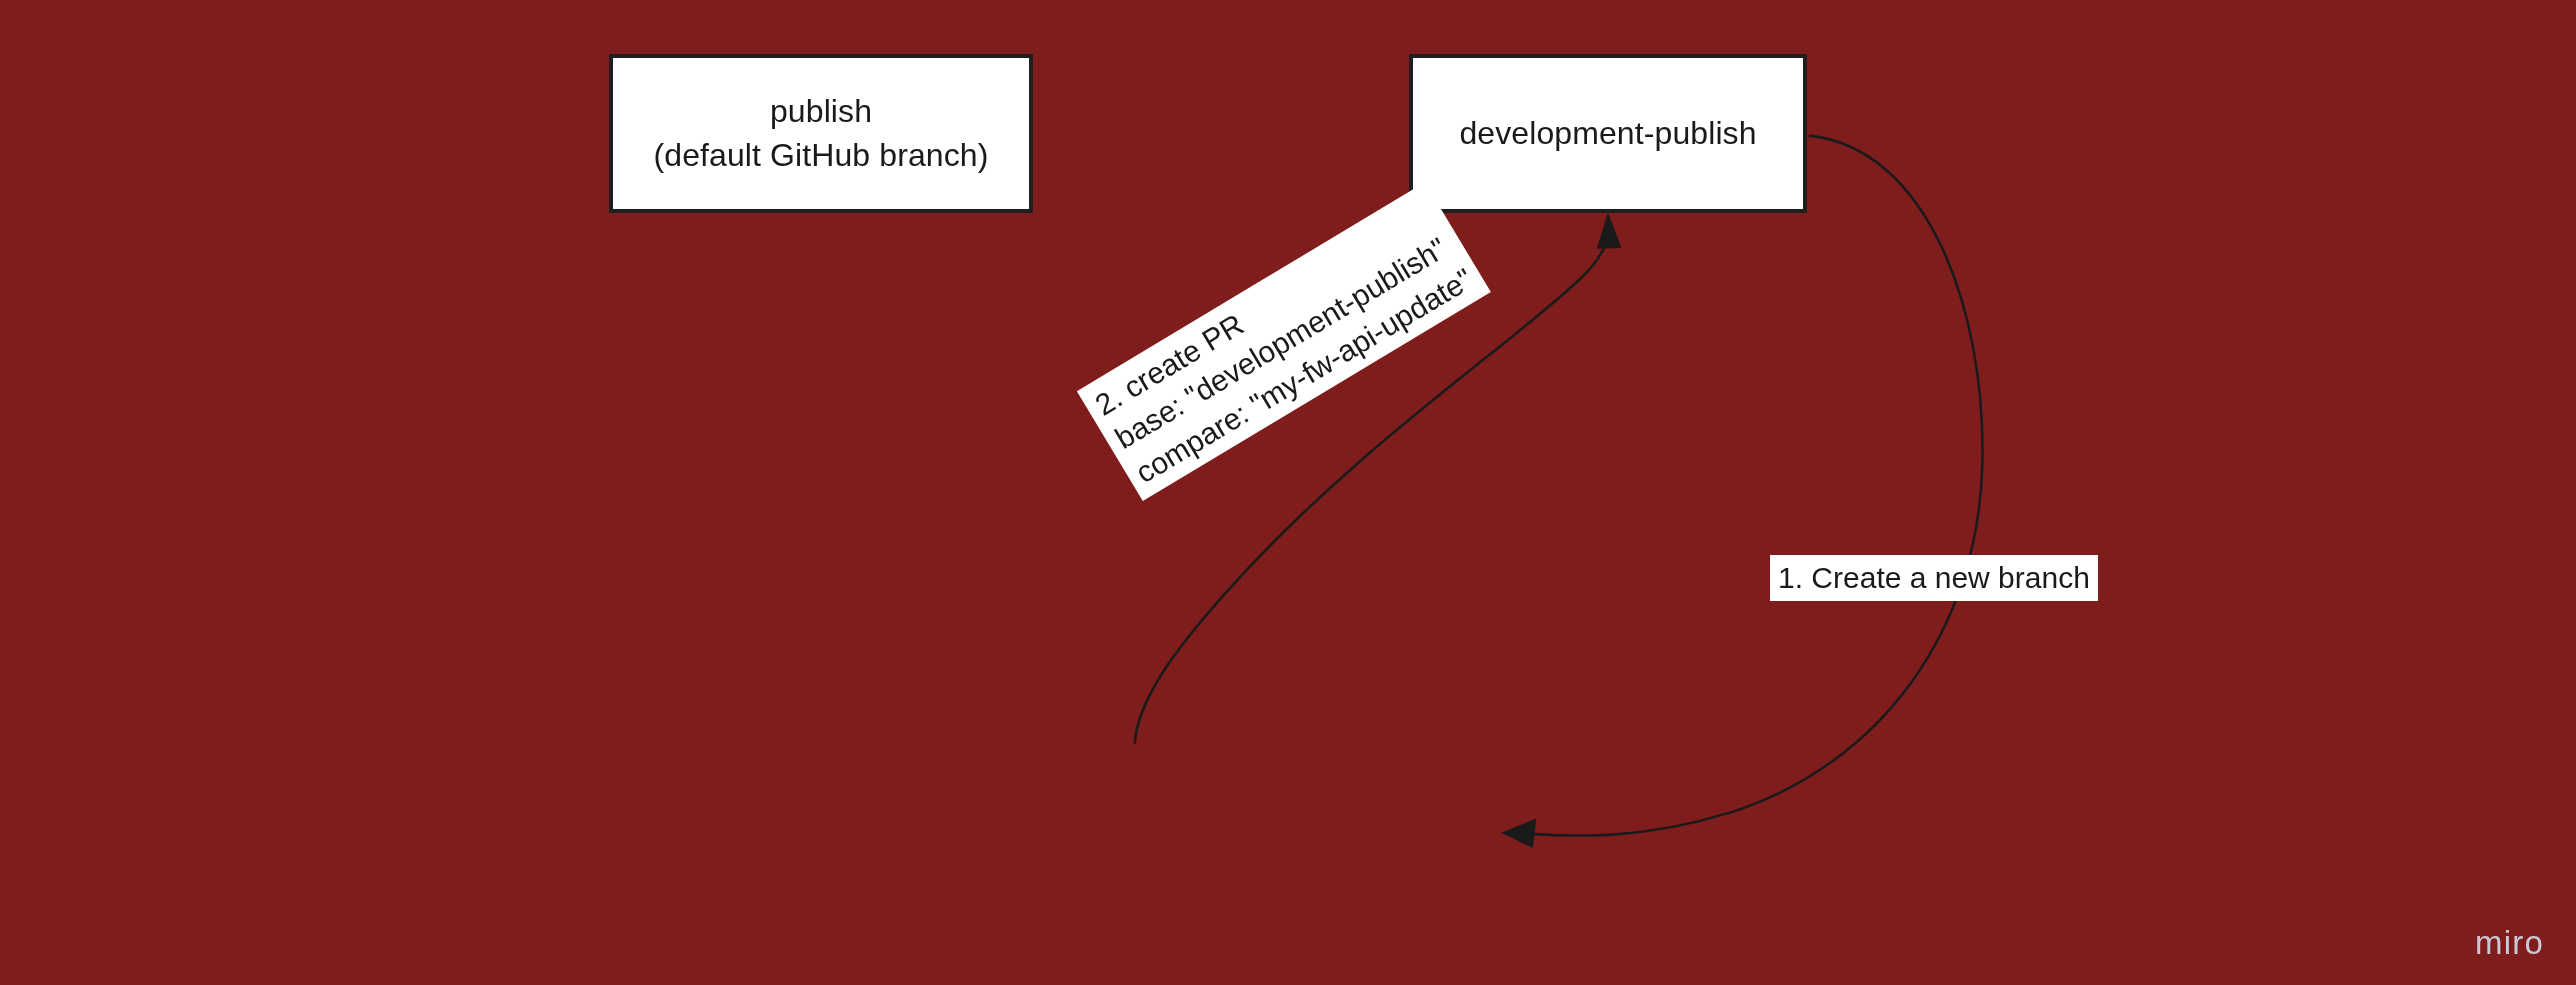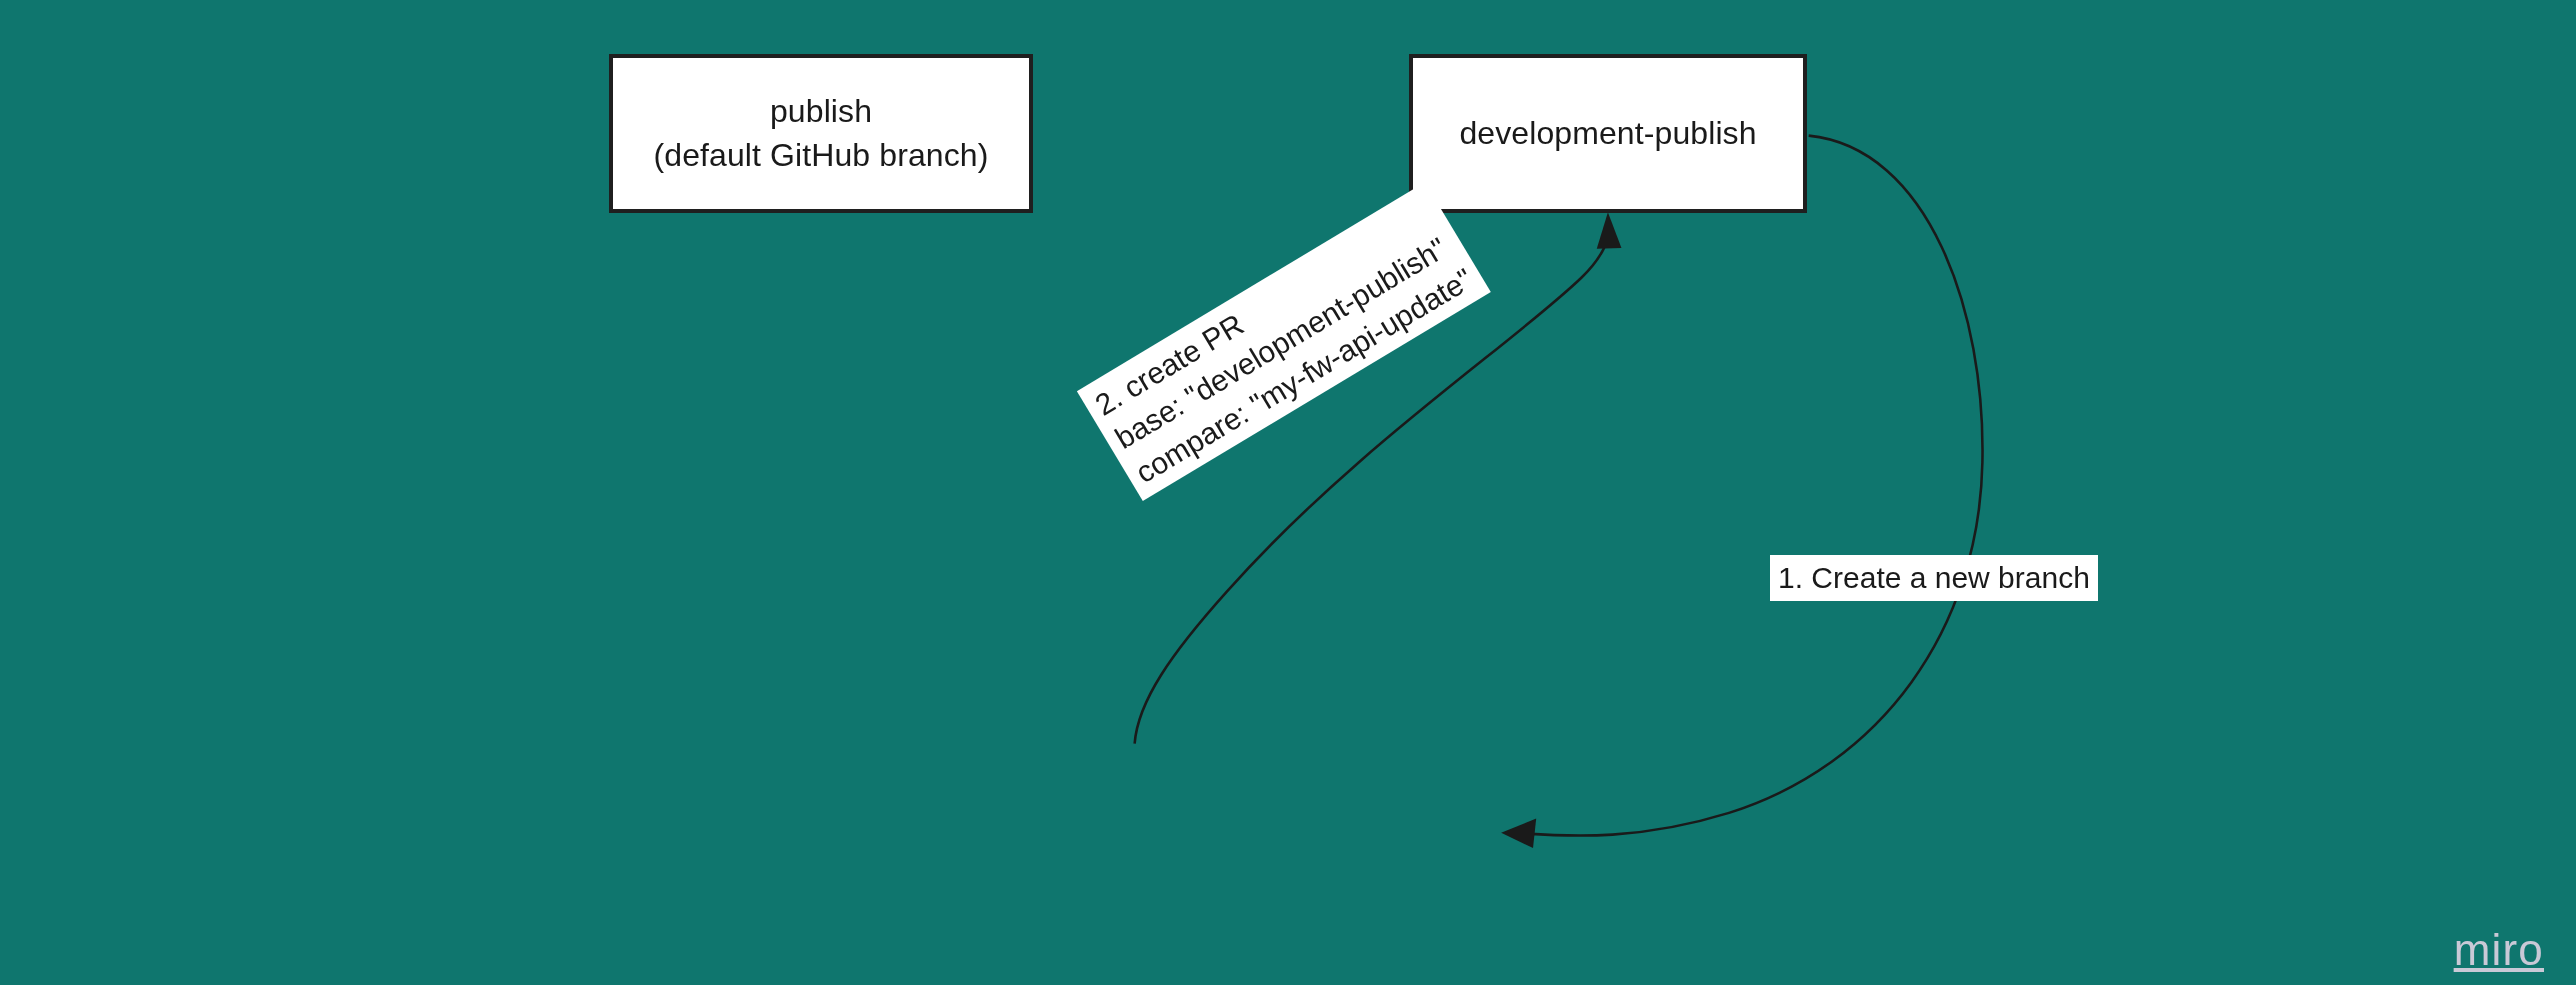--- a/index.html
+++ b/index.html
@@ -9,21 +9,21 @@
     background: #ffffff;
   }
   body {
     font-family: "Liberation Sans", "DejaVu Sans", sans-serif;
     -webkit-font-smoothing: antialiased;
   }
   #canvas {
     position: relative;
     width: 2576px;
     height: 986px;
-    background: #0f766e;
+    background: #7f1d1d;
     overflow: hidden;
   }
   
   .node {
     position: absolute;
     box-sizing: border-box;
     background: #ffffff;
     border: 4px solid #1f1f1f;
     display: flex;
     align-items: center;
@@ -87,28 +87,27 @@
     padding: 4.8px 9.6px;
     transform: rotate(-31deg);
     transform-origin: 0% 100%;
     text-align: left;
   }
 
   
   #miro-watermark {
     position: absolute;
     right: 32px;
-    bottom: 11px;
-    font-size: 44px;
+    bottom: 24px;
+    font-size: 33px;
     letter-spacing: 1.2px;
     color: #c9c9d6;
     font-weight: 400;
     z-index: 5;
     user-select: none;
-    text-decoration: underline;
   }
 </style>
 </head>
 <body>
 
 <div id="canvas">
 
   <svg id="connectors" viewBox="0 0 3233 1237">
 
     <g>

